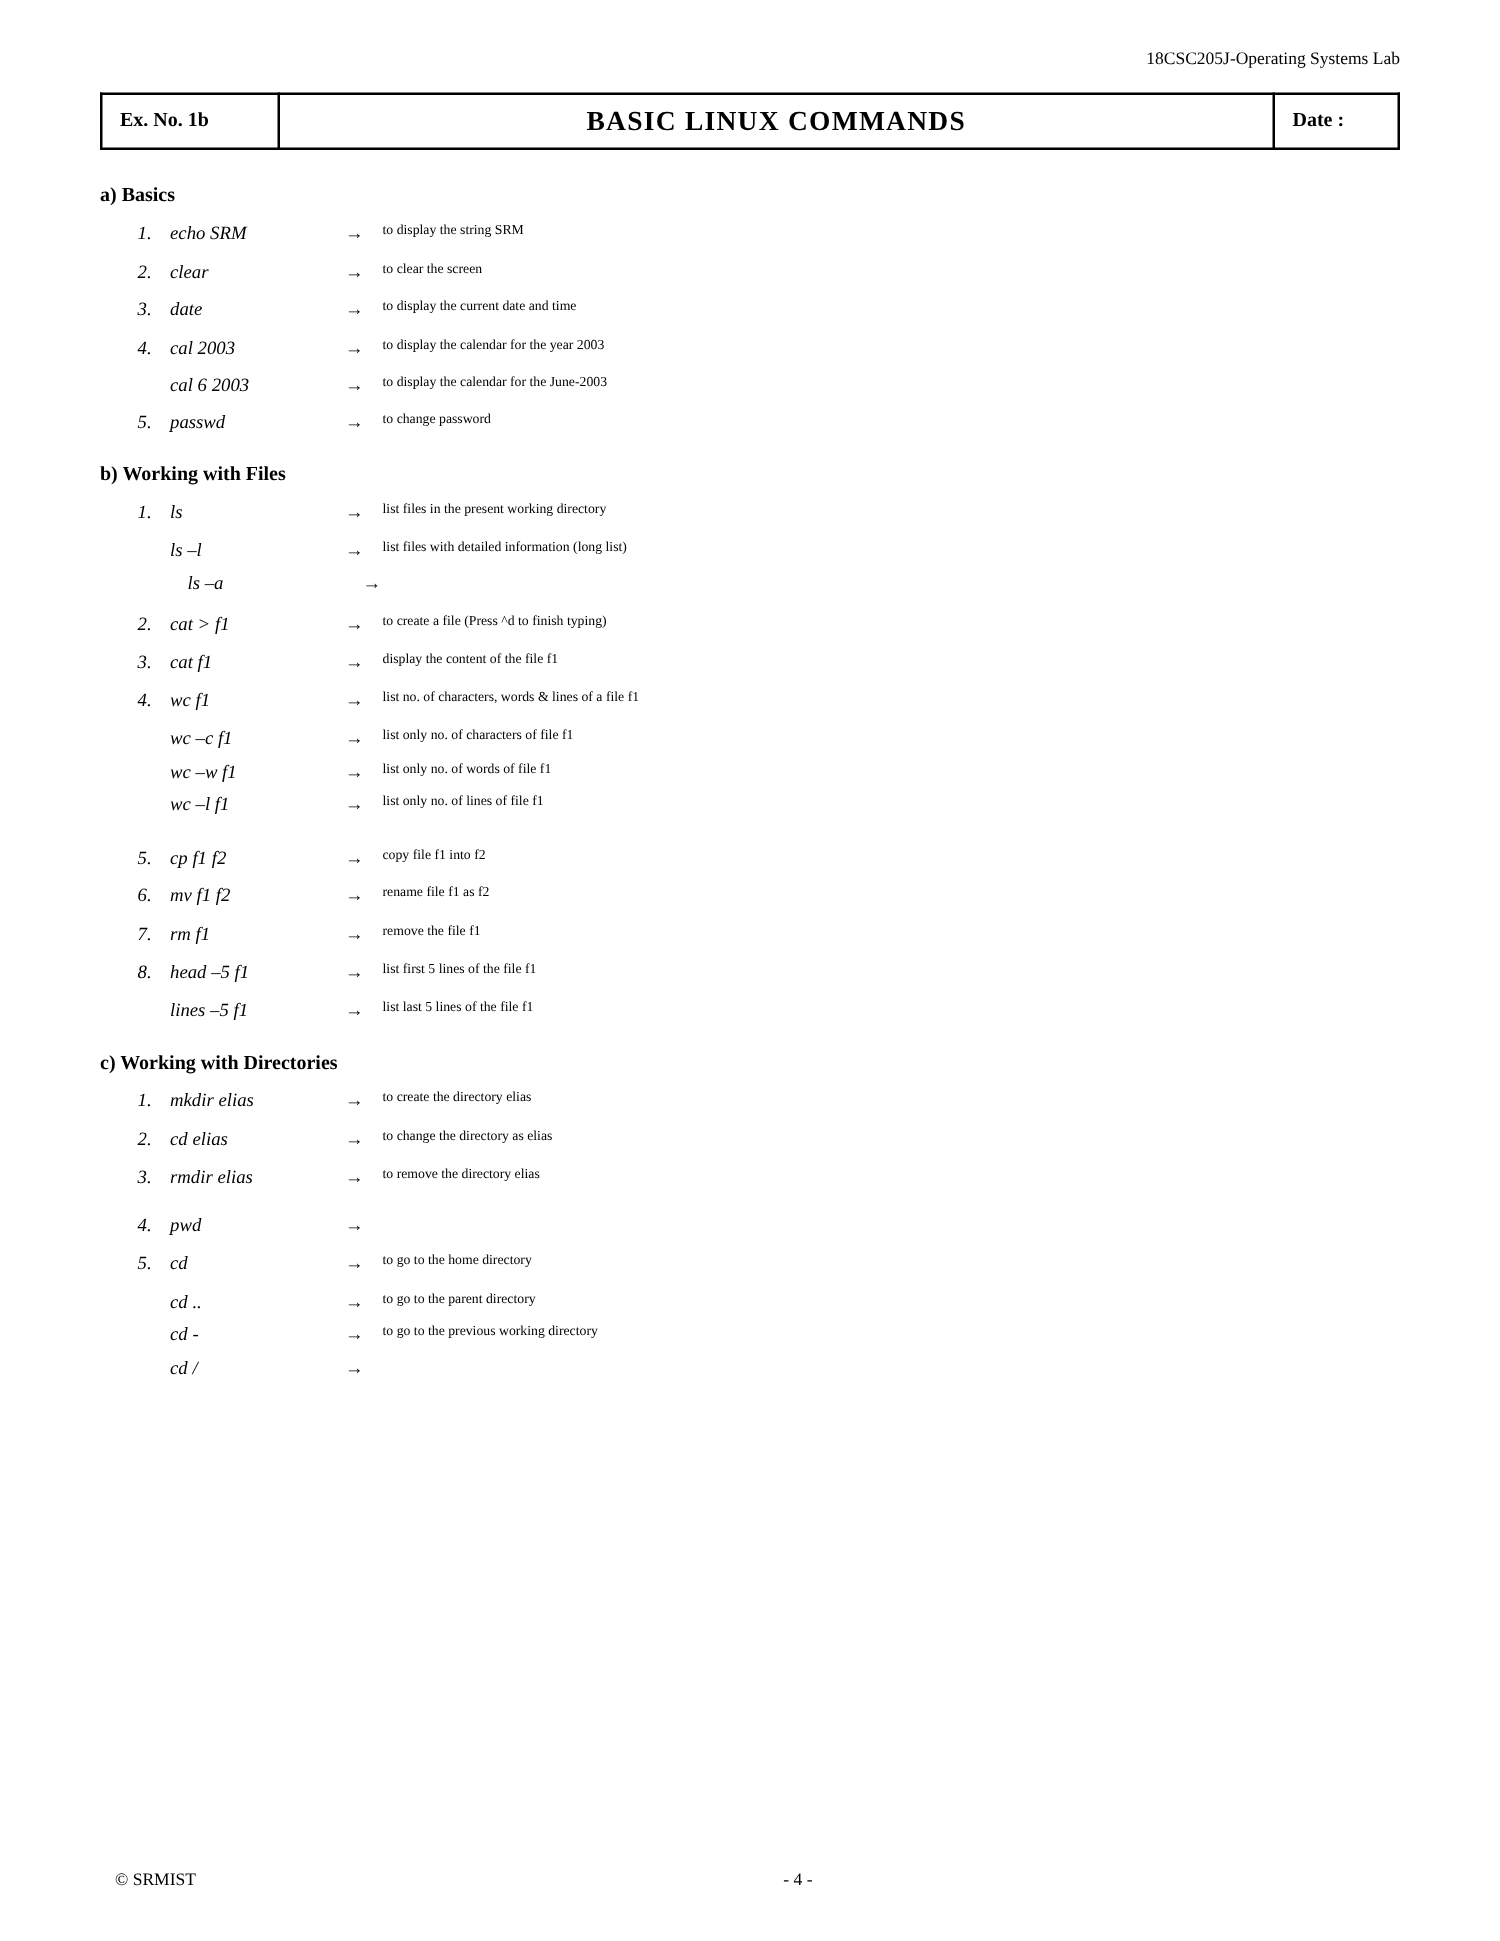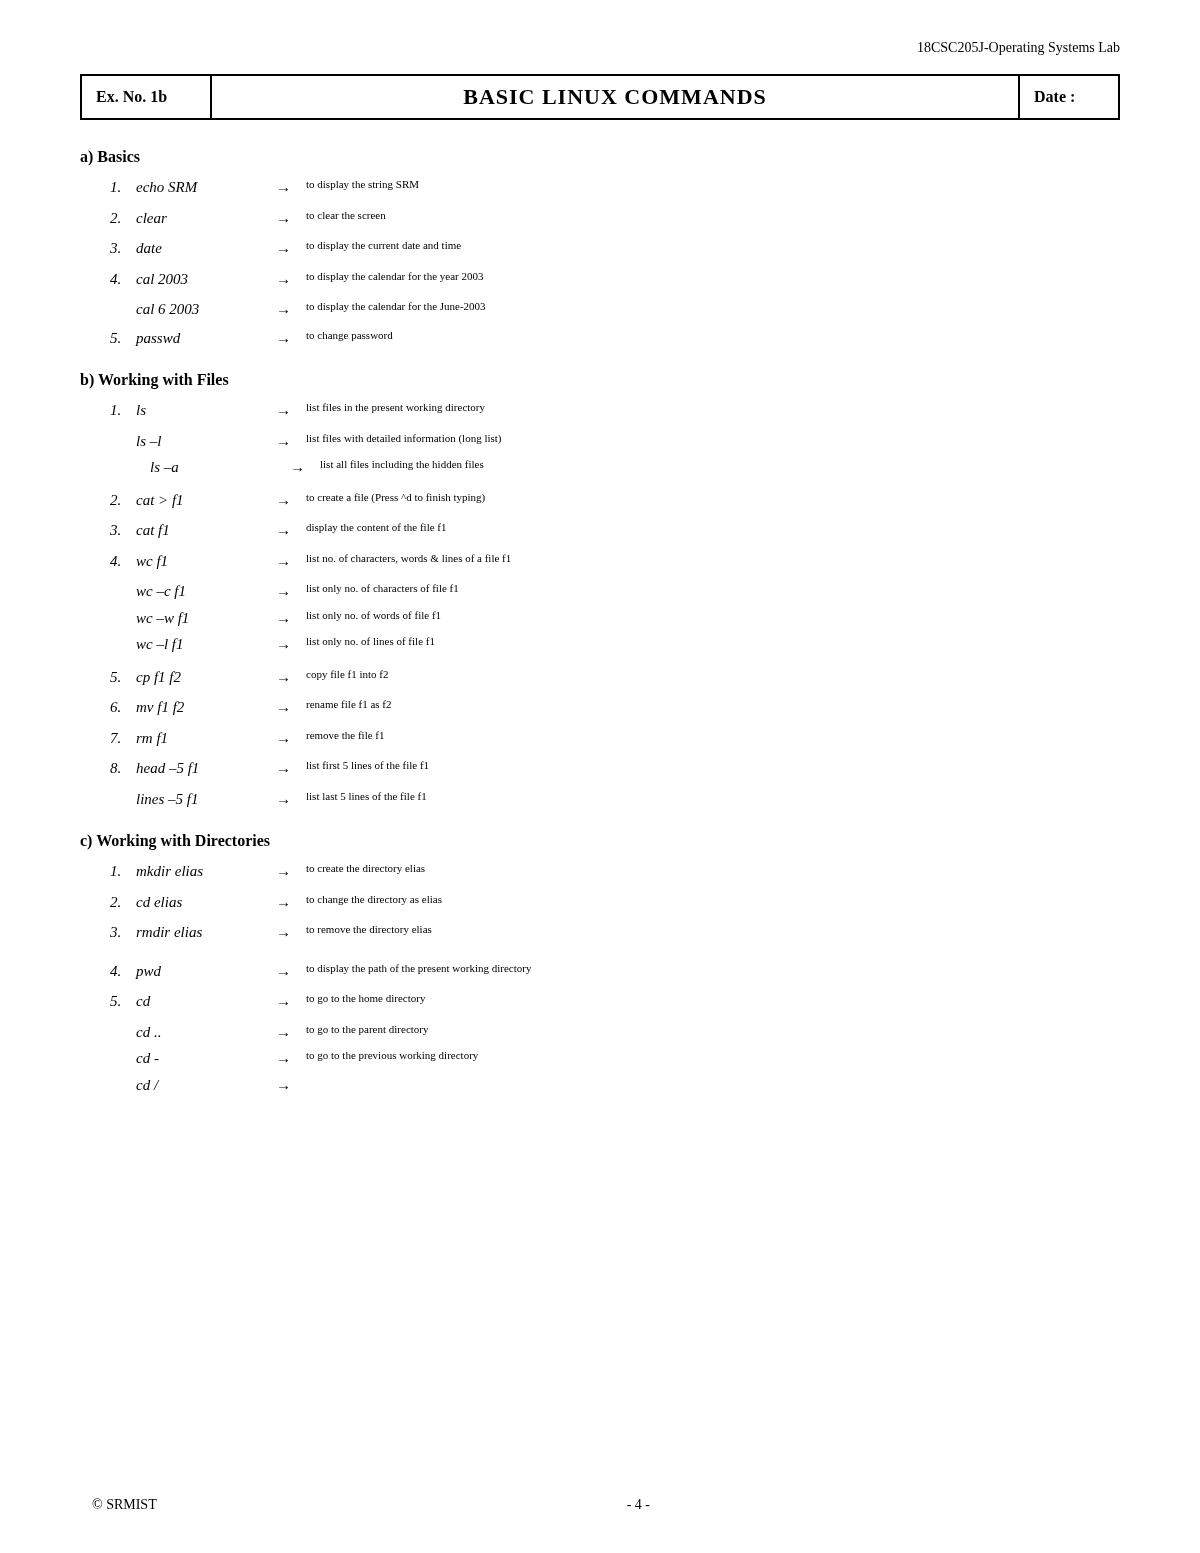--- a/index.html
+++ b/index.html
@@ -22,21 +22,21 @@
       border-collapse: collapse;
       border: 2px solid #000;
       margin-bottom: 28px;
     }
     .title-table td {
       border: 2px solid #000;
       padding: 8px 14px;
       font-size: 16px;
       font-weight: bold;
     }
-    .title-table .ex-no { width: 130px; }
+    .title-table .ex-no { width: 142px; }
     .title-table .title { text-align: center; font-size: 22px; letter-spacing: 1px; }
     .title-table .date { width: 100px; }
 
     .section-heading {
       font-size: 16px;
       font-weight: bold;
       margin-bottom: 10px;
       margin-top: 8px;
     }
     .items-list {
@@ -176,21 +176,20 @@
       <span class="item-desc">list files in the present working directory</span>
     </div>
     <div class="item-sub">
       <span class="item-cmd"><em>ls –l</em></span>
       <span class="item-arrow">→</span>
       <span class="item-desc">list files with detailed information (long list)</span>
     </div>
     <div class="item-sub" style="margin-bottom:10px;margin-left:40px;">
       <span class="item-cmd"><em>ls –a</em></span>
       <span class="item-arrow">→</span>
-      <span class="item-desc">list all files including the hidden files</span>
     </div>
 
     <div class="item-row">
       <span class="item-num italic">2.</span>
       <span class="item-cmd">cat &gt; f1</span>
       <span class="item-arrow">→</span>
       <span class="item-desc">to create a file  (Press ^d to finish typing)</span>
     </div>
 
     <div class="item-row">
@@ -209,21 +208,21 @@
     <div class="item-sub">
       <span class="item-cmd"><em>wc –c</em> f1</span>
       <span class="item-arrow">→</span>
       <span class="item-desc">list only no. of characters of file f1</span>
     </div>
     <div class="item-sub">
       <span class="item-cmd"><em>wc –w</em> f1</span>
       <span class="item-arrow">→</span>
       <span class="item-desc">list only no. of words of file f1</span>
     </div>
-    <div class="item-sub" style="margin-bottom:10px;">
+    <div class="item-sub" style="margin-bottom:20px;">
       <span class="item-cmd"><em>wc –l</em>  f1</span>
       <span class="item-arrow">→</span>
       <span class="item-desc">list only no. of lines of file f1</span>
     </div>
 
     <div class="item-row">
       <span class="item-num italic">5.</span>
       <span class="item-cmd"><em>cp</em> f1 f2</span>
       <span class="item-arrow">→</span>
       <span class="item-desc">copy file f1 into f2</span>
@@ -282,21 +281,20 @@
       <span class="item-num italic">3.</span>
       <span class="item-cmd"><em>rmdir</em> elias</span>
       <span class="item-arrow">→</span>
       <span class="item-desc">to remove the directory elias</span>
     </div>
 
     <div class="item-row">
       <span class="item-num italic">4.</span>
       <span class="item-cmd"><em>pwd</em></span>
       <span class="item-arrow">→</span>
-      <span class="item-desc">to display the path of the present working directory</span>
     </div>
 
     <div class="item-row">
       <span class="item-num italic">5.</span>
       <span class="item-cmd"><em>cd</em></span>
       <span class="item-arrow">→</span>
       <span class="item-desc">to go to the home directory</span>
     </div>
     <div class="item-sub">
       <span class="item-cmd"><em>cd ..</em></span>

